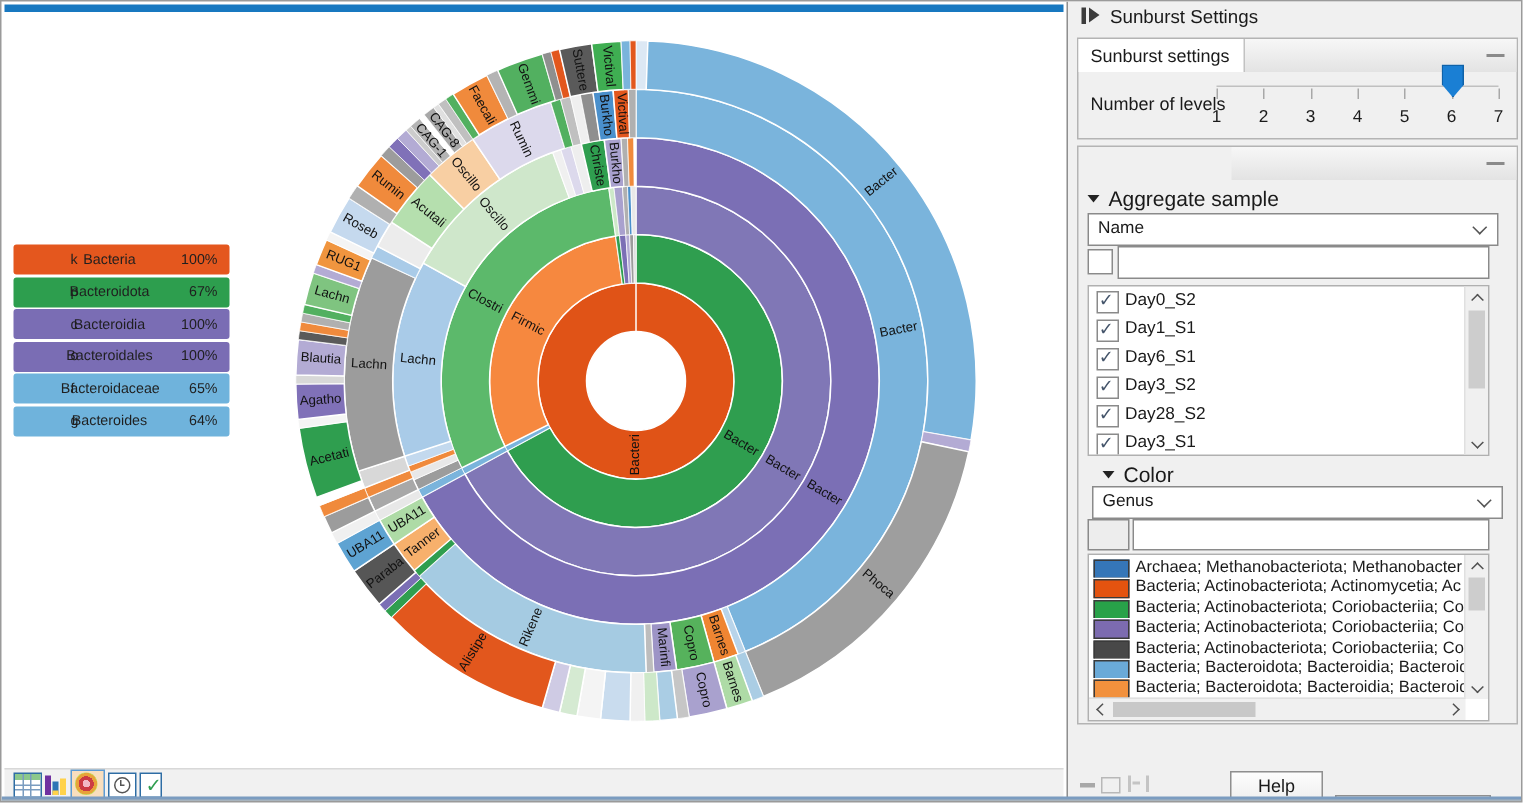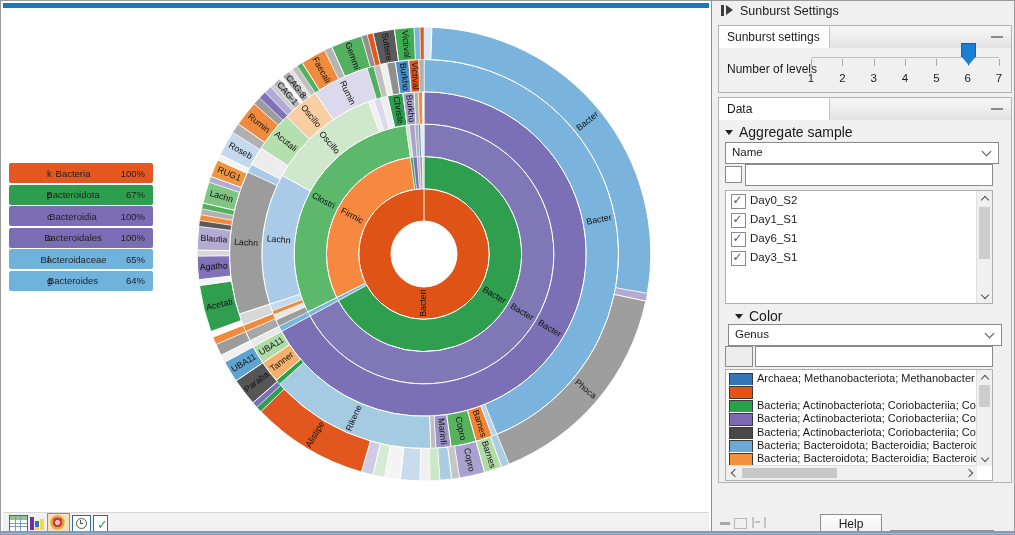--- a/index.html
+++ b/index.html
@@ -344,21 +344,20 @@
         <div class="tick" style="left: 248.667px; top: 33px;"></div>
         <div class="ticknum" style="left: 238.667px; top: 46px;">6</div>
         <div class="tick" style="left: 280px; top: 33px;"></div>
         <div class="ticknum" style="left: 270px; top: 46px;">7</div>
       </div>
     <div id="sliderthumb" style="left: 242.167px; top: 17px; background: rgb(26, 127, 212);"></div>
   </div>
 
   <div class="section" style="top:96px;height:384px;">
     <div class="tabrest"></div>
-    <div class="tab">Data</div>
     <div class="dash"></div>
 
     <div class="grouphdr" style="left:6px;top:26px;">
       <span class="tri-down"></span>
       <span>Aggregate sample</span>
     </div>
     <div class="combo" style="left:6px;top:44px;width:266px;">
       <span>Name</span>
       <span class="chev" style="right:8px;top:5px;"></span>
     </div>
@@ -372,20 +371,28 @@
             <span class="cb checked" style="left:5px;top:3px;width:13px;height:13px;"></span>
                <span class="lbl">Day0_S2</span>
           </div>
           <div class="lrow">
             <span class="cb checked" style="left:5px;top:3px;width:13px;height:13px;"></span>
                <span class="lbl">Day1_S1</span>
           </div>
           <div class="lrow">
             <span class="cb checked" style="left:5px;top:3px;width:13px;height:13px;"></span>
                <span class="lbl">Day6_S1</span>
+          </div>
+          <div class="lrow">
+            <span class="cb checked" style="left:5px;top:3px;width:13px;height:13px;"></span>
+               <span class="lbl">Day3_S2</span>
+          </div>
+          <div class="lrow">
+            <span class="cb checked" style="left:5px;top:3px;width:13px;height:13px;"></span>
+               <span class="lbl">Day28_S2</span>
           </div>
           <div class="lrow">
             <span class="cb checked" style="left:5px;top:3px;width:13px;height:13px;"></span>
                <span class="lbl">Day3_S1</span>
           </div>
         </div>
       <div class="vscroll" style="height:112px;">
         <div class="sarr" style="top:0;">
             <span class="chevron" style="transform:rotate(-135deg);margin-top:3px;"></span>
           </div>
@@ -409,20 +416,21 @@
     <div class="field" style="left:36px;top:248px;width:236px;height:19px;"></div>
 
     <div class="listbox" style="left:6px;top:271px;width:266px;height:110px;">
       <div id="color-rows" style="position:absolute;left:0;top:2px;right:15px;text-decoration:underline;">
           <div class="crow">
             <span class="sw" style="background:#3576b8"></span>
                <span class="ct">Archaea; Methanobacteriota; Methanobacter</span>
           </div>
           <div class="crow">
             <span class="sw" style="background:#e4530f"></span>
+               <span class="ct">Bacteria; Actinobacteriota; Actinomycetia; Ac</span>
           </div>
           <div class="crow">
             <span class="sw" style="background:#28a249"></span>
                <span class="ct">Bacteria; Actinobacteriota; Coriobacteriia; Co</span>
           </div>
           <div class="crow">
             <span class="sw" style="background:#7c6bb0"></span>
                <span class="ct">Bacteria; Actinobacteriota; Coriobacteriia; Co</span>
           </div>
           <div class="crow">

